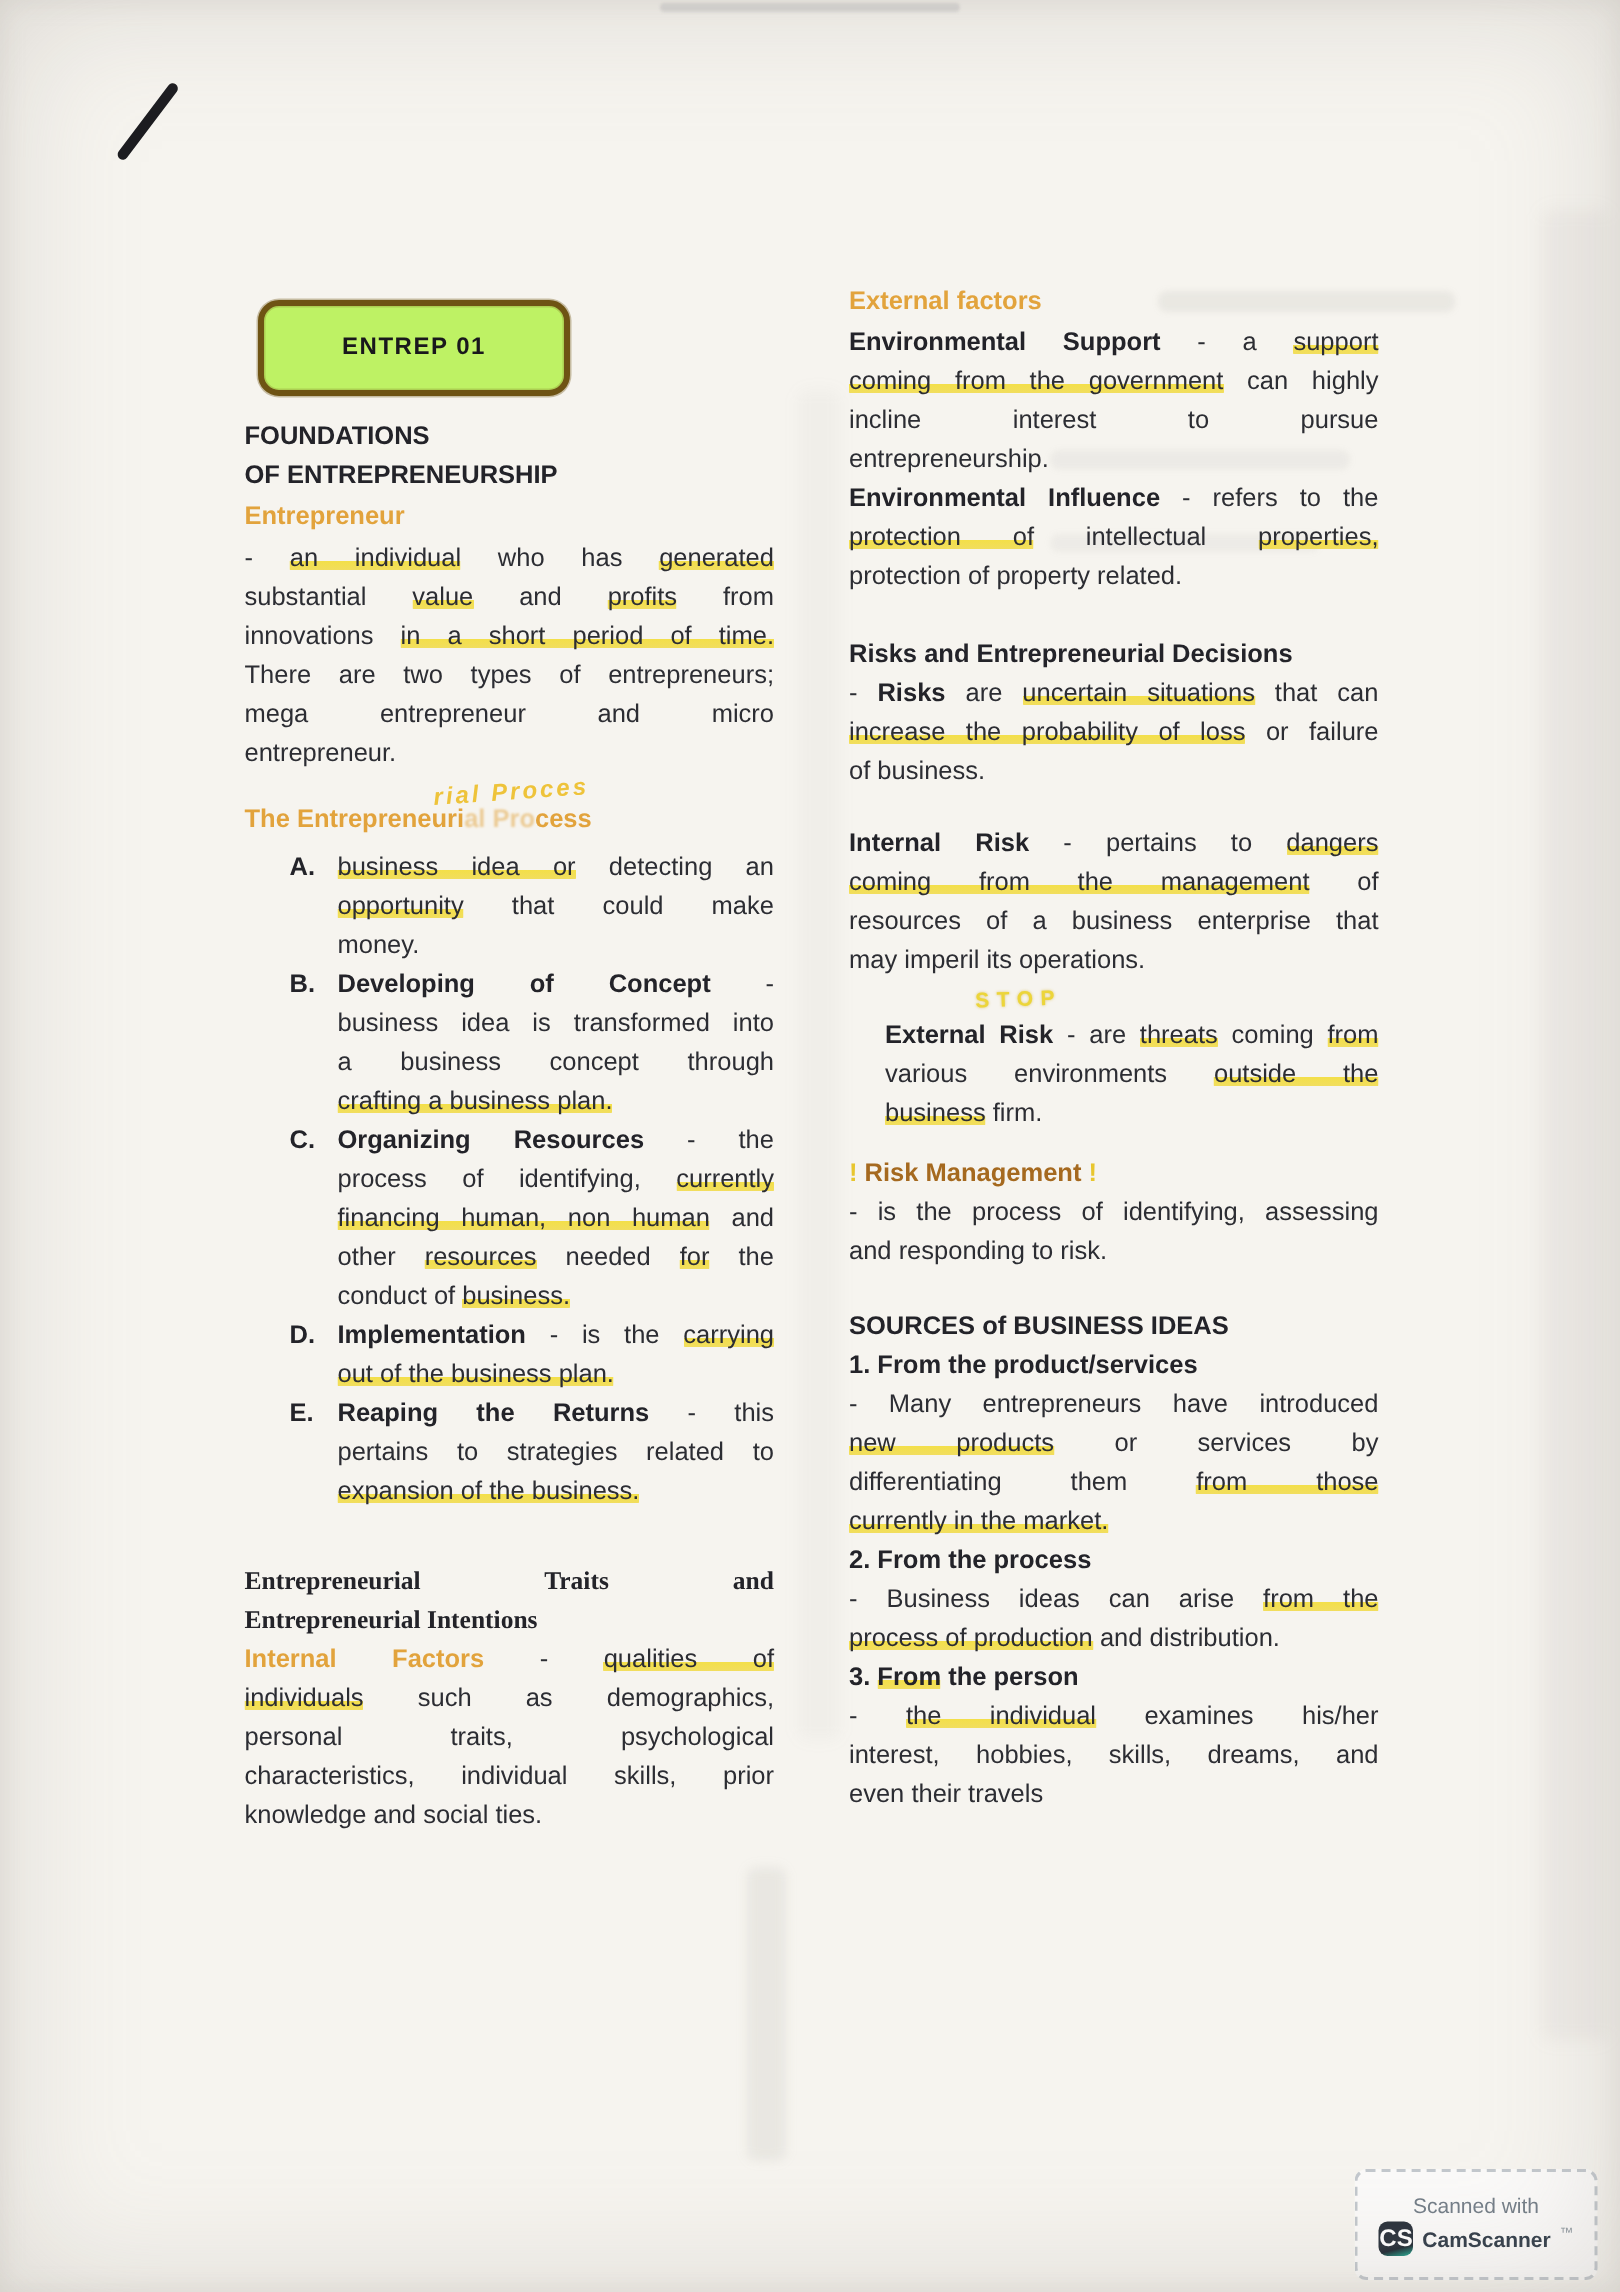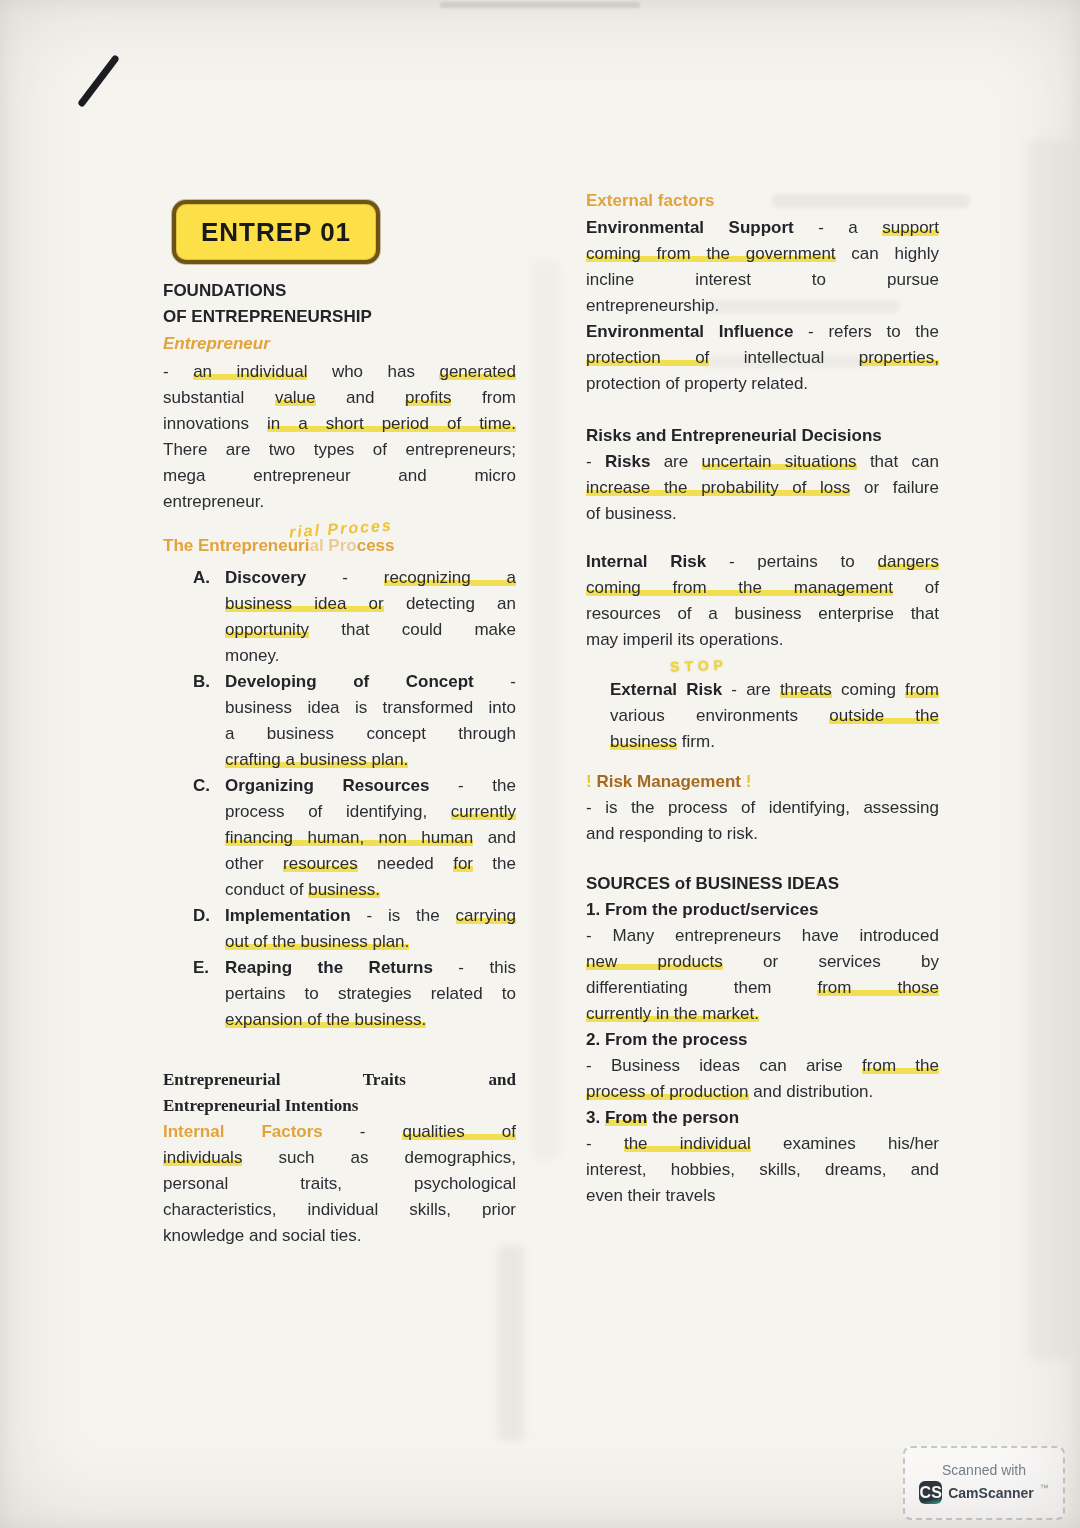--- a/index.html
+++ b/index.html
@@ -19,29 +19,29 @@
   .sm1{left:440px;top:2px;width:200px;height:6px;background:rgba(120,120,128,.20);filter:blur(1px)}
   .sm2{left:772px;top:194px;width:198px;height:14px;background:rgba(128,126,122,.10);filter:blur(2px)}
   .sm3{left:700px;top:300px;width:200px;height:13px;background:rgba(128,126,122,.08);filter:blur(2px)}
   .sm4{left:700px;top:356px;width:180px;height:12px;background:rgba(128,126,122,.07);filter:blur(2px)}
   .sm5{left:498px;top:1245px;width:26px;height:195px;background:rgba(140,138,132,.12);filter:blur(4px)}
   .sm6{left:1028px;top:140px;width:44px;height:1220px;background:rgba(148,146,140,.08);filter:blur(6px)}
   .sm7{left:532px;top:260px;width:28px;height:900px;background:rgba(140,138,132,.05);filter:blur(5px)}
   
   .course-badge{
     position:absolute;left:172px;top:200px;width:200px;height:56px;z-index:2;
-    border:4px solid #6e5314;border-radius:14px;background:#fde047;
+    border:4px solid #6e5314;border-radius:14px;background:#bef264;
     box-shadow:0 0 0 1px rgba(110,83,20,.35), inset 0 0 0 1px rgba(110,83,20,.22);
     display:flex;align-items:center;justify-content:center;
-    font-size:26px;font-weight:800;letter-spacing:1px;color:#19181c;
+    font-size:16px;font-weight:800;letter-spacing:1px;color:#19181c;
   }
   
   .col{position:absolute;font-size:17px;line-height:26px;z-index:2}
   .col-left{left:163px;top:278px;width:353px}
-  .col-right{left:586px;top:188px;width:353px}
+  .col-right{left:566px;top:188px;width:353px}
   .line{text-align:justify;text-align-last:justify}
   .line.last{text-align-last:left}
   .h{font-weight:700;color:#26262c;position:relative}
   .b{font-weight:700;color:#232329}
   .o{color:#e2a33c;font-weight:700}
   .br{color:#a5691f;font-weight:700}
   .fade{opacity:.5;filter:blur(.7px)}
   .hl{
     background-image:linear-gradient(rgba(243,222,64,.95),rgba(240,216,58,.8));
     background-repeat:no-repeat;background-size:100% 6px;background-position:0 92%;
@@ -83,34 +83,33 @@
   <div class="smudge sm6"></div>
   <div class="smudge sm7"></div>
 
   <div class="course-badge">
     <span>ENTREP 01</span>
   </div>
 
   <div class="col col-left">
       <div class="h"><span class="b">FOUNDATIONS</span></div>
       <div class="h"><span class="b">OF ENTREPRENEURSHIP</span></div>
-      <div class="h" style="margin-top: 1px; font-style: italic;"><span class="o">Entrepreneur</span></div>
+      <div class="h" style="margin-top: 1px;"><span class="o">Entrepreneur</span></div>
       <div class="p" style="margin-top: 2px;">
         <div class="line"><span class="">- </span><span class="hl">an individual</span><span class=""> who has </span><span class="hl">generated</span></div>
         <div class="line"><span class="">substantial </span><span class="hl">value</span><span class=""> and </span><span class="hl">profits</span><span class=""> from</span></div>
         <div class="line"><span class="">innovations </span><span class="hl">in a short period of time.</span></div>
         <div class="line"><span class="">There are two types of entrepreneurs;</span></div>
         <div class="line"><span class="">mega entrepreneur and micro</span></div>
         <div class="line last"><span class="">entrepreneur.</span></div>
       </div>
       <div class="h" style="margin-top: 18px;"><span class="o">The Entrepreneuri</span><span class="o fade">al Pro</span><span class="o">cess</span><span class="note">rial Proces</span></div>
       <div class="li" style="margin-top: 6px;">
         <span class="m">A.</span>
         <div class="lbody">
-          <div class="line"><span class="b">Discovery</span><span class=""> - </span><span class="hl">recognizing a</span></div>
           <div class="line"><span class="hl">business idea or</span><span class=""> detecting an</span></div>
           <div class="line"><span class="hl">opportunity</span><span class=""> that could make</span></div>
           <div class="line last"><span class="">money.</span></div>
         </div>
       </div>
       <div class="li">
         <span class="m">B.</span>
         <div class="lbody">
           <div class="line"><span class="b">Developing of Concept</span><span class=""> -</span></div>
           <div class="line"><span class="">business idea is transformed into</span></div>

